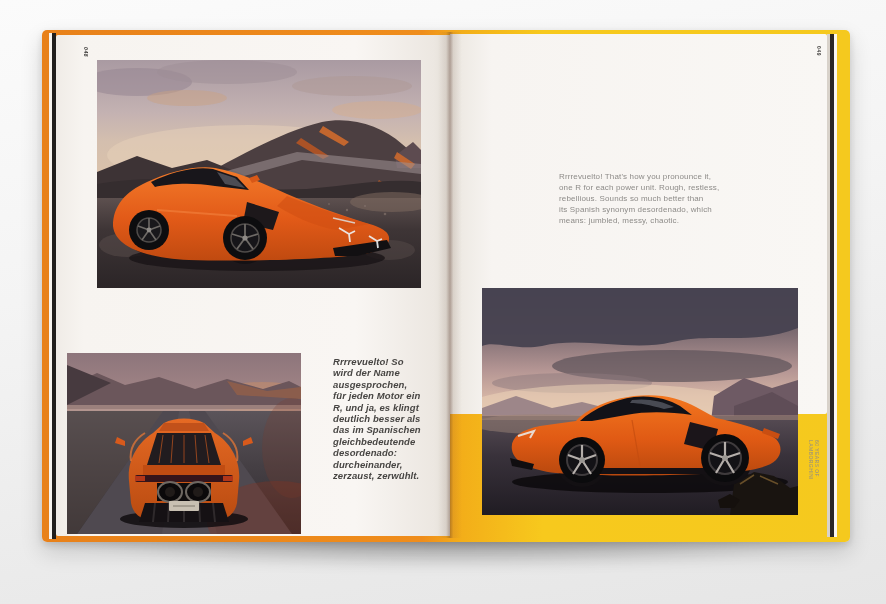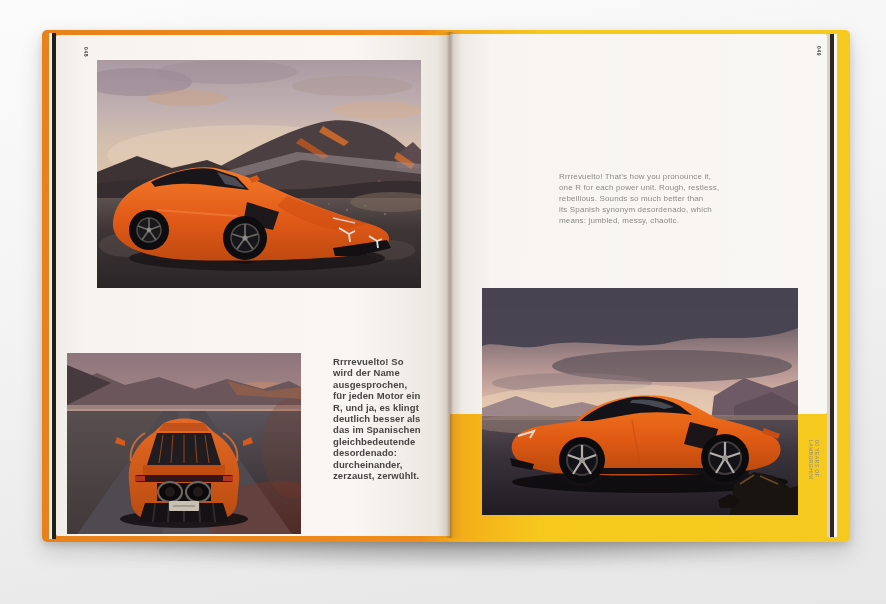--- a/index.html
+++ b/index.html
@@ -21,20 +21,21 @@
   .edge-white-l{position:absolute;left:7px;top:3px;bottom:3px;width:3px;background:#f6f3ee;}
   .edge-black-l{position:absolute;left:10px;top:3px;bottom:3px;width:4px;background:#211e1c;}
   .edge-gray-r{position:absolute;left:785px;top:4px;bottom:5px;width:3px;background:#d8d2ca;}
   .edge-black-r{position:absolute;left:788px;top:4px;bottom:5px;width:4px;background:#2b2724;}
   .edge-white-r{position:absolute;left:792px;top:4px;bottom:5px;width:3px;background:#faf7f1;}
   .page{position:absolute;z-index:2;}
   .page-left{
     left:14px;top:5px;width:394px;height:501px;
     background:linear-gradient(90deg,#f0ece7 0%,#f7f4f0 7%,#f9f6f3 76%,#ece7e1 96%,#e1dcd4 100%);
     border-radius:2px 0 0 2px;
+    font-style:italic;
   }
   .page-right{
     left:408px;top:4px;width:377px;height:380px;
     background:linear-gradient(90deg,#e2dcd4 0%,#eeeae4 3%,#f7f4f1 11%,#f9f7f4 100%);
     border-radius:0 2px 2px 0;
   }
   .gutter{
     position:absolute;left:396px;top:2px;width:24px;height:506px;z-index:6;pointer-events:none;
     background:linear-gradient(90deg,rgba(110,80,65,0) 0%,rgba(110,80,65,0.10) 34%,rgba(90,58,45,0.38) 50%,rgba(110,80,65,0.10) 64%,rgba(110,80,65,0) 100%);
   }

